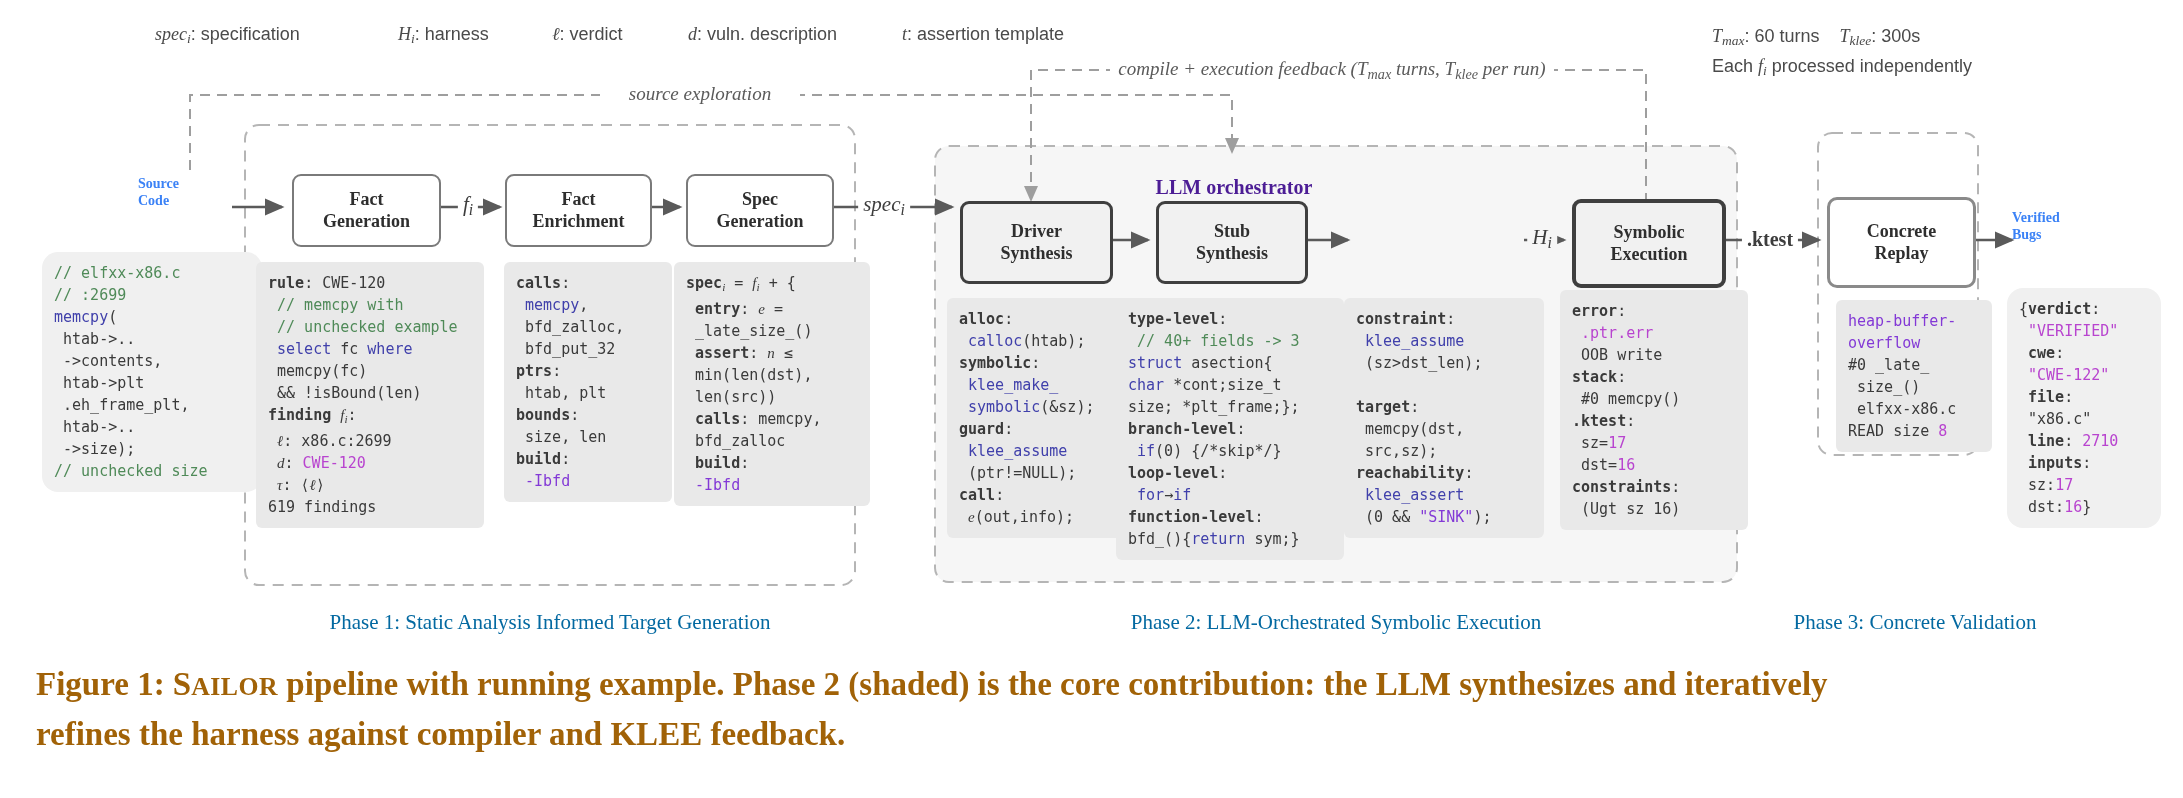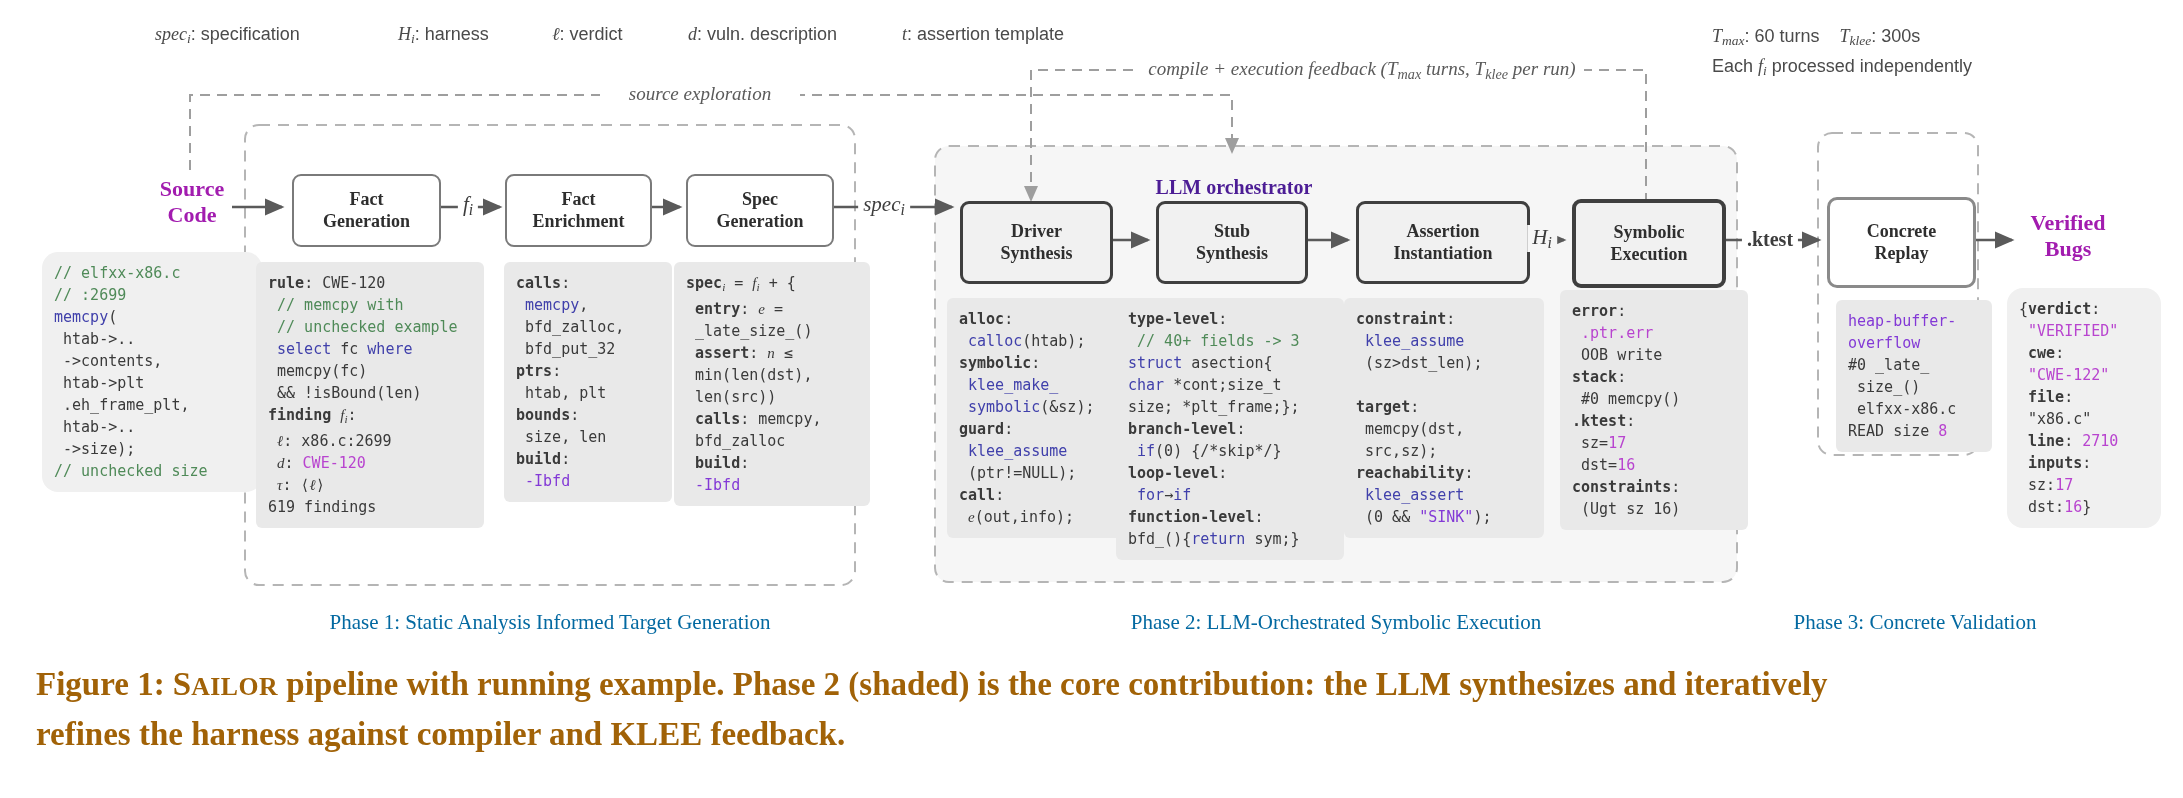--- a/index.html
+++ b/index.html
@@ -6,21 +6,21 @@
   #fig{position:relative;width:2183px;height:798px;background:#fff;overflow:hidden;
        font-family:"Liberation Sans",sans-serif;}
   #wires{position:absolute;left:0;top:0;z-index:0;}
 
   
   .legend-item{position:absolute;top:24px;font-size:18px;color:#4a4a4a;white-space:pre;}
   .topright{position:absolute;font-size:18px;color:#4a4a4a;white-space:pre;}
   .flowlab{position:absolute;font-family:"Liberation Serif",serif;font-style:italic;
            font-size:19px;color:#5a5a5a;background:#fff;text-align:center;z-index:2;white-space:pre;}
   .endpoint{position:absolute;font-family:"Liberation Serif",serif;font-weight:bold;
-            font-size:22px;line-height:1.18;color:#a21caf;text-align:center;white-space:pre-line;z-index:2;}
+            font-size:14px;line-height:1.18;color:#3b82f6;text-align:left;white-space:pre-line;z-index:2;}
   .node{position:absolute;display:flex;align-items:center;justify-content:center;
         background:#fff;border:2.5px solid #7a7a7a;border-radius:9px;
         font-family:"Liberation Serif",serif;font-weight:bold;font-size:18px;line-height:1.2;
         color:#2e2e2e;text-align:center;white-space:pre-line;z-index:2;}
   .node.heavy{border:3.5px solid #3f3f3f;background:#f1f1f1;}
   .node.heaviest{border-width:4px;}
   .node.replay{border:3px solid #8a8a8a;background:#fff;border-radius:10px;}
   .orchlab{position:absolute;font-family:"Liberation Serif",serif;font-weight:bold;
            font-size:20px;color:#4c1d95;text-align:center;z-index:2;}
   .phaselab{position:absolute;font-family:"Liberation Serif",serif;font-weight:normal;
@@ -86,41 +86,39 @@
   <div class="legend-item" style="left:155px"><span class="i">spec</span><span class="s">i</span><span>: specification</span></div>
   <div class="legend-item" style="left:398px"><span class="i">H</span><span class="s">i</span><span>: harness</span></div>
   <div class="legend-item" style="left:552px"><span class="i">ℓ</span><span>: verdict</span></div>
   <div class="legend-item" style="left:688px"><span class="i">d</span><span>: vuln. description</span></div>
   <div class="legend-item" style="left:902px"><span class="i">t</span><span>: assertion template</span></div>
 
   <div class="topright" style="left:1712px;top:26px"><span class="i">T</span><span class="s">max</span><span>: 60 turns    </span><span class="i">T</span><span class="s">klee</span><span>: 300s</span></div>
   <div class="topright" style="left:1712px;top:56px"><span>Each </span><span class="i">f</span><span class="s">i</span><span> processed independently</span></div>
 
   <div class="flowlab" style="left:600px;top:83px;width:200px">source exploration</div>
-  <div class="flowlab" style="left:1140px;top:58px;width:444px"><span>compile + execution feedback (</span><span class="i">T</span><span class="s">max</span><span> turns, </span><span class="i">T</span><span class="s">klee</span><span> per run)</span></div>
+  <div class="flowlab" style="left:1110px;top:58px;width:444px"><span>compile + execution feedback (</span><span class="i">T</span><span class="s">max</span><span> turns, </span><span class="i">T</span><span class="s">klee</span><span> per run)</span></div>
 
   <div class="endpoint" style="left:138px;top:176px;width:108px">Source
 Code</div>
   <div class="endpoint" style="left:2012px;top:210px;width:112px">Verified
 Bugs</div>
 
   <div class="orchlab" style="left:1148px;top:176px;width:172px">LLM orchestrator</div>
 
   <div class="node" style="left:292px;top:174px;width:145px;height:69px">Fact
 Generation</div>
   <div class="node" style="left:505px;top:174px;width:143px;height:69px">Fact
 Enrichment</div>
   <div class="node" style="left:686px;top:174px;width:144px;height:69px">Spec
 Generation</div>
   <div class="node heavy" style="left:960px;top:201px;width:147px;height:77px">Driver
 Synthesis</div>
   <div class="node heavy" style="left:1156px;top:201px;width:146px;height:77px">Stub
 Synthesis</div>
-  <div class="node heavy" style="left:1356px;top:201px;width:168px;height:77px">Assertion
-Instantiation</div>
   <div class="node heavy heaviest" style="left:1572px;top:199px;width:146px;height:81px">Symbolic
 Execution</div>
   <div class="node replay" style="left:1827px;top:197px;width:143px;height:85px">Concrete
 Replay</div>
 
   <div class="edgelab" style="left:468px;top:192px"><span class="i">f</span><span class="s">i</span></div>
   <div class="edgelab" style="left:884px;top:192px"><span class="i">spec</span><span class="s">i</span></div>
   <div class="edgelab ongray" style="left:1542px;top:225px"><span class="i">H</span><span class="s">i</span></div>
   <div class="edgelab roman" style="left:1770px;top:228px">.ktest</div>
 

